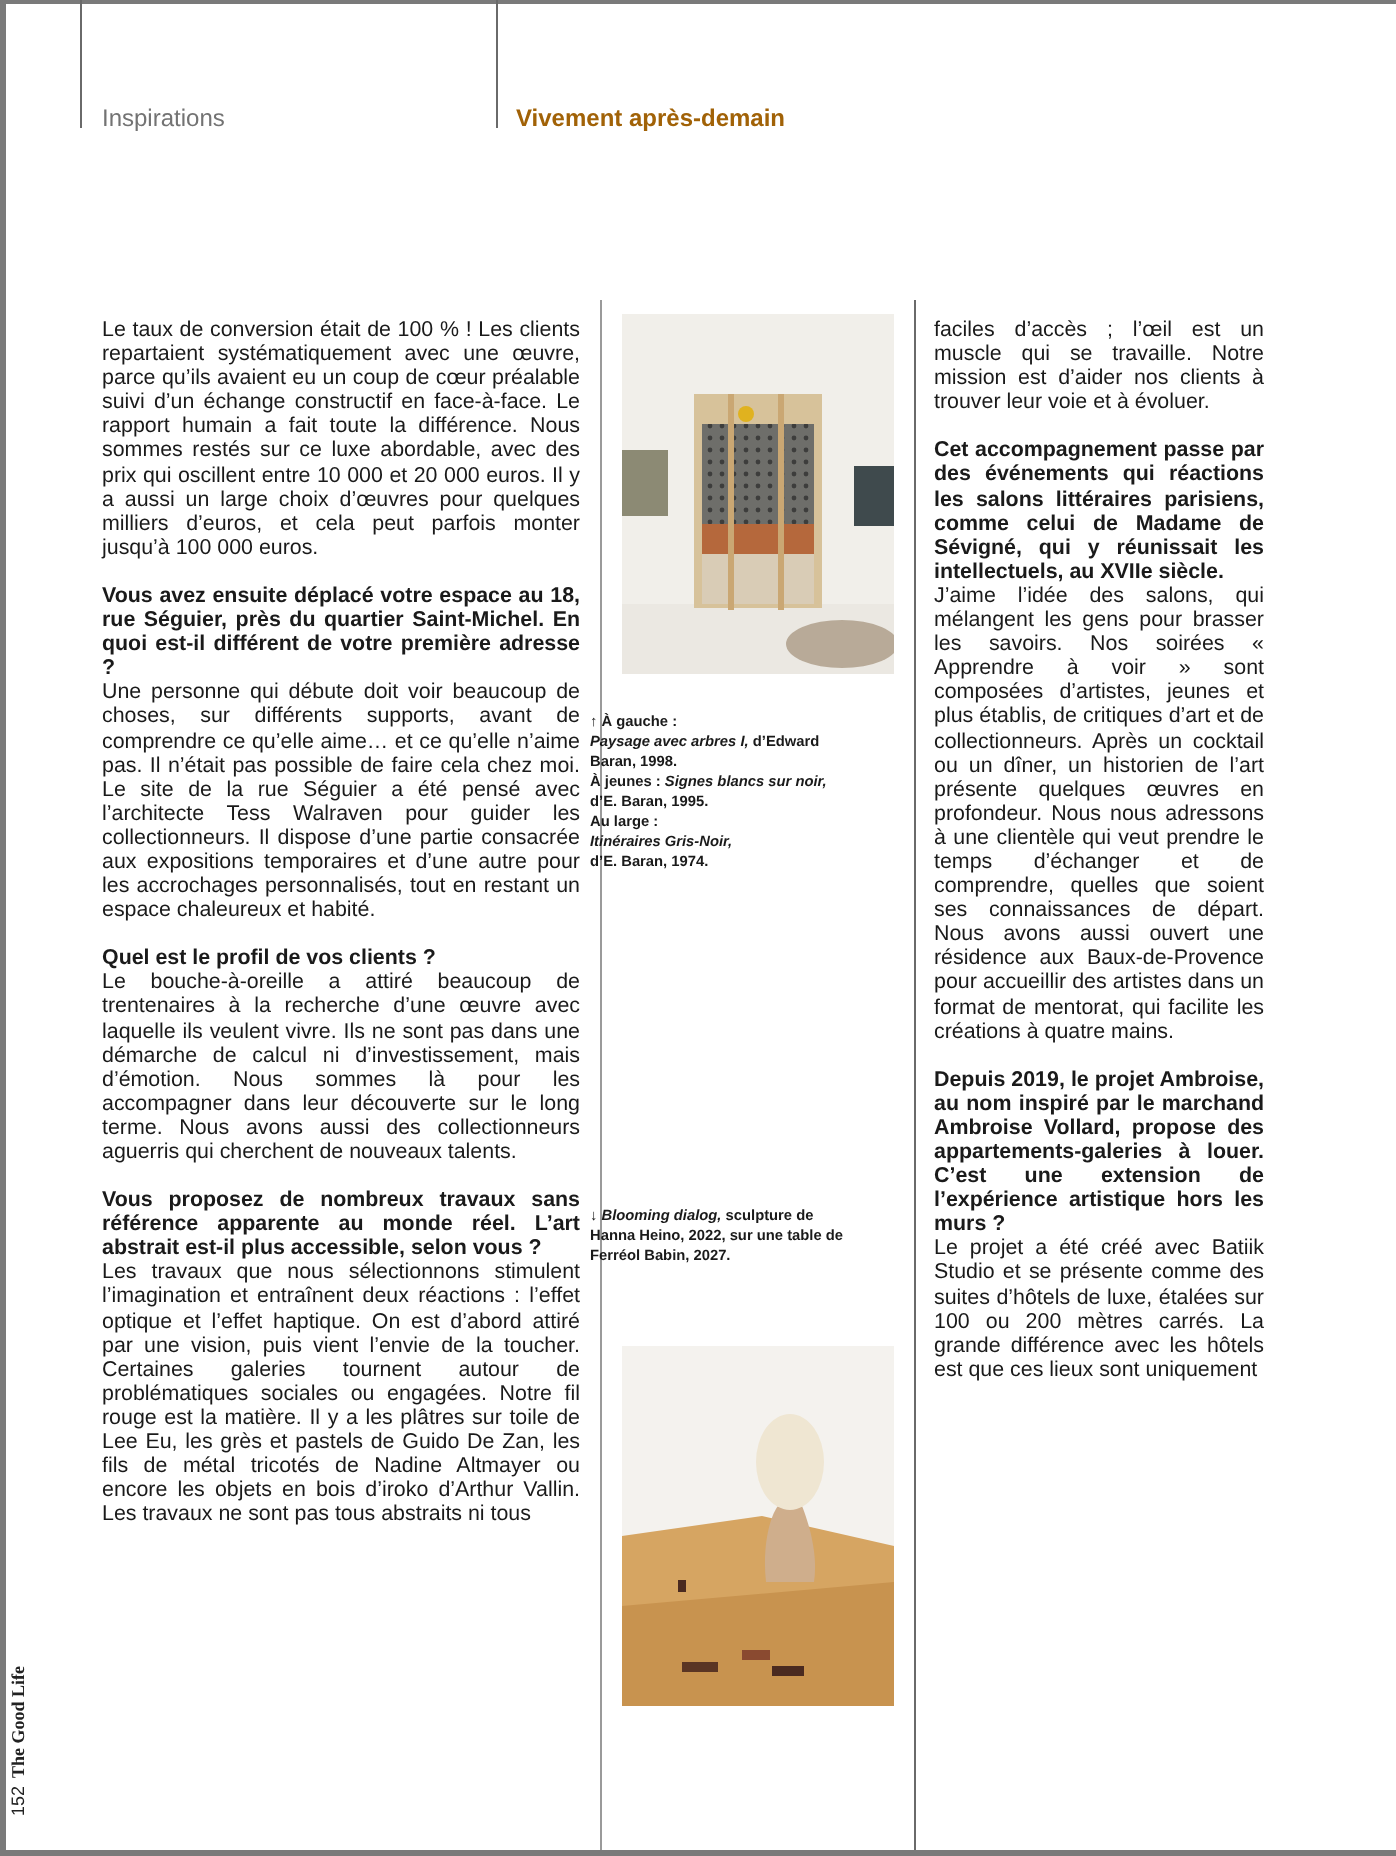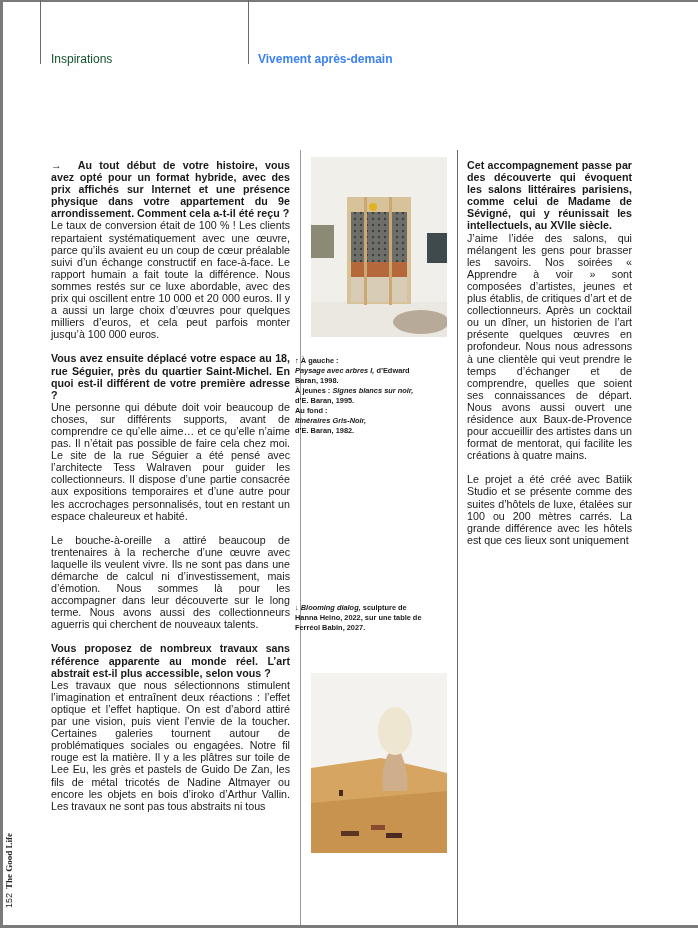--- a/index.html
+++ b/index.html
@@ -6,24 +6,24 @@
   body {
     width: 698px; height: 928px; position: relative; overflow: hidden;
     background: #ffffff; color: #1a1a1a;
     font-family: "Liberation Sans", sans-serif;
   }
   .frame-top { position: absolute; left: 0; top: 0; width: 698px; height: 2px; background: #7a7a7a; }
   .frame-left { position: absolute; left: 0; top: 0; width: 3px; height: 928px; background: #7a7a7a; }
   .frame-bottom { position: absolute; left: 0; bottom: 0; width: 698px; height: 3px; background: #7a7a7a; }
   .vline { position: absolute; width: 1px; background: #6a6a6a; }
   .header-left {
-    position: absolute; left: 51px; top: 52px; font-size: 12px; color: #14532d;
+    position: absolute; left: 51px; top: 52px; font-size: 12px; color: #737373;
   }
   .header-right {
-    position: absolute; left: 258px; top: 52px; font-size: 12px; font-weight: bold; color: #3b82f6;
+    position: absolute; left: 258px; top: 52px; font-size: 12px; font-weight: bold; color: #a16207;
   }
   .folio {
     position: absolute; left: 4px; top: 908px; transform-origin: left top; transform: rotate(-90deg);
     font-size: 9px; white-space: nowrap; color: #222;
   }
   .folio b { font-family: "Liberation Serif", serif; font-weight: bold; margin-left: 4px; }
   .col { position: absolute; font-size: 10.7px; line-height: 12.1px; text-align: justify; }
   .col1 { left: 51px; top: 159px; width: 239px; }
   .col3 { left: 467px; top: 159px; width: 165px; }
   .q { font-weight: bold; display: block; }
@@ -48,28 +48,28 @@
 
 <div class="header-left">Inspirations</div>
 <div class="header-right">Vivement après-demain</div>
 
 <div class="folio">
   <span>152</span><b>The Good Life</b>
 </div>
 
 <div class="col col1">
   <div class="para">
-    <span class="q"><span class="arrow">→</span><span>Au tout début de votre histoire, vous avez opté pour un format hybride, avec des prix affichés sur Internet et une présence physique dans votre appartement du 9e arrondissement. Comment cela a-t-il été reçu ?</span></span>
     <span class="a">Le taux de conversion était de 100 % ! Les clients repartaient systématiquement avec une œuvre, parce qu’ils avaient eu un coup de cœur préalable suivi d’un échange constructif en face-à-face. Le rapport humain a fait toute la différence. Nous sommes restés sur ce luxe abordable, avec des prix qui oscillent entre 10 000 et 20 000 euros. Il y a aussi un large choix d’œuvres pour quelques milliers d’euros, et cela peut parfois monter jusqu’à 100 000 euros.</span>
   </div>
   <div class="para">
     <span class="q">Vous avez ensuite déplacé votre espace au 18, rue Séguier, près du quartier Saint-Michel. En quoi est-il différent de votre première adresse ?</span>
     <span class="a">Une personne qui débute doit voir beaucoup de choses, sur différents supports, avant de comprendre ce qu’elle aime… et ce qu’elle n’aime pas. Il n’était pas possible de faire cela chez moi. Le site de la rue Séguier a été pensé avec l’architecte Tess Walraven pour guider les collectionneurs. Il dispose d’une partie consacrée aux expositions temporaires et d’une autre pour les accrochages personnalisés, tout en restant un espace chaleureux et habité.</span>
   </div>
   <div class="para">
+    <span class="q">Quel est le profil de vos clients ?</span>
     <span class="a">Le bouche-à-oreille a attiré beaucoup de trentenaires à la recherche d’une œuvre avec laquelle ils veulent vivre. Ils ne sont pas dans une démarche de calcul ni d’investissement, mais d’émotion. Nous sommes là pour les accompagner dans leur découverte sur le long terme. Nous avons aussi des collectionneurs aguerris qui cherchent de nouveaux talents.</span>
   </div>
   <div class="para">
     <span class="q">Vous proposez de nombreux travaux sans référence apparente au monde réel. L’art abstrait est-il plus accessible, selon vous ?</span>
     <span class="a">Les travaux que nous sélectionnons stimulent l’imagination et entraînent deux réactions : l’effet optique et l’effet haptique. On est d’abord attiré par une vision, puis vient l’envie de la toucher. Certaines galeries tournent autour de problématiques sociales ou engagées. Notre fil rouge est la matière. Il y a les plâtres sur toile de Lee Eu, les grès et pastels de Guido De Zan, les fils de métal tricotés de Nadine Altmayer ou encore les objets en bois d’iroko d’Arthur Vallin. Les travaux ne sont pas tous abstraits ni tous</span>
   </div>
 </div>
 
 <div class="photo" style="top:157px; height:180px;">
   <svg width="136" height="180" viewBox="0 0 136 180">
@@ -95,23 +95,23 @@
 </div>
 
 <div class="caption" style="top:356px;">
   <span>↑</span>
   <span>À gauche :</span><br>
   <i>Paysage avec arbres I,</i>
   <span>d’Edward Baran, 1998.</span><br>
   <span>À jeunes :</span>
   <i>Signes blancs sur noir,</i><br>
   <span>d’E. Baran, 1995.</span><br>
-  <span>Au fond :</span><br>
+  <span>Au large :</span><br>
   <i>Itinéraires Gris-Noir,</i><br>
-  <span>d’E. Baran, 1982.</span>
+  <span>d’E. Baran, 1974.</span>
 </div>
 
 <div class="caption" style="top:603px;">
   <span>↓</span>
   <i>Blooming dialog,</i>
   <span>sculpture de Hanna Heino, 2022, sur une table de Ferréol Babin, 2027.</span>
 </div>
 
 <div class="photo" style="top:673px; height:180px;">
   <svg width="136" height="180" viewBox="0 0 136 180">
@@ -122,19 +122,23 @@
     <rect x="60" y="152" width="14" height="5" fill="#8a4a30"></rect>
     <rect x="75" y="160" width="16" height="5" fill="#4a2a20"></rect>
     <rect x="28" y="117" width="4" height="6" fill="#4a2a20"></rect>
     <path d="M72 118 C70 100, 74 85, 78 80 L90 80 C94 90, 98 105, 96 118 Z" fill="#cfae8c"></path>
     <ellipse cx="84" cy="58" rx="17" ry="24" fill="#efe6d2"></ellipse>
   </svg>
 </div>
 
 <div class="col col3">
   <div class="para">
-    <span class="q">Cet accompagnement passe par des découverte qui évoquent les salons littéraires parisiens, comme celui de Madame de Sévigné, qui y réunissait les intellectuels, au XVIIe siècle.</span>
+    <span class="a">faciles d’accès ; l’œil est un muscle qui se travaille. Notre mission est d’aider nos clients à trouver leur voie et à évoluer.</span>
+  </div>
+  <div class="para">
+    <span class="q">Cet accompagnement passe par des événements qui réactions les salons littéraires parisiens, comme celui de Madame de Sévigné, qui y réunissait les intellectuels, au XVIIe siècle.</span>
     <span class="a">J’aime l’idée des salons, qui mélangent les gens pour brasser les savoirs. Nos soirées « Apprendre à voir » sont composées d’artistes, jeunes et plus établis, de critiques d’art et de collectionneurs. Après un cocktail ou un dîner, un historien de l’art présente quelques œuvres en profondeur. Nous nous adressons à une clientèle qui veut prendre le temps d’échanger et de comprendre, quelles que soient ses connaissances de départ. Nous avons aussi ouvert une résidence aux Baux-de-Provence pour accueillir des artistes dans un format de mentorat, qui facilite les créations à quatre mains.</span>
   </div>
   <div class="para">
+    <span class="q">Depuis 2019, le projet Ambroise, au nom inspiré par le marchand Ambroise Vollard, propose des appartements-galeries à louer. C’est une extension de l’expérience artistique hors les murs ?</span>
     <span class="a">Le projet a été créé avec Batiik Studio et se présente comme des suites d’hôtels de luxe, étalées sur 100 ou 200 mètres carrés. La grande différence avec les hôtels est que ces lieux sont uniquement</span>
   </div>
 </div>
 
 </body></html>

